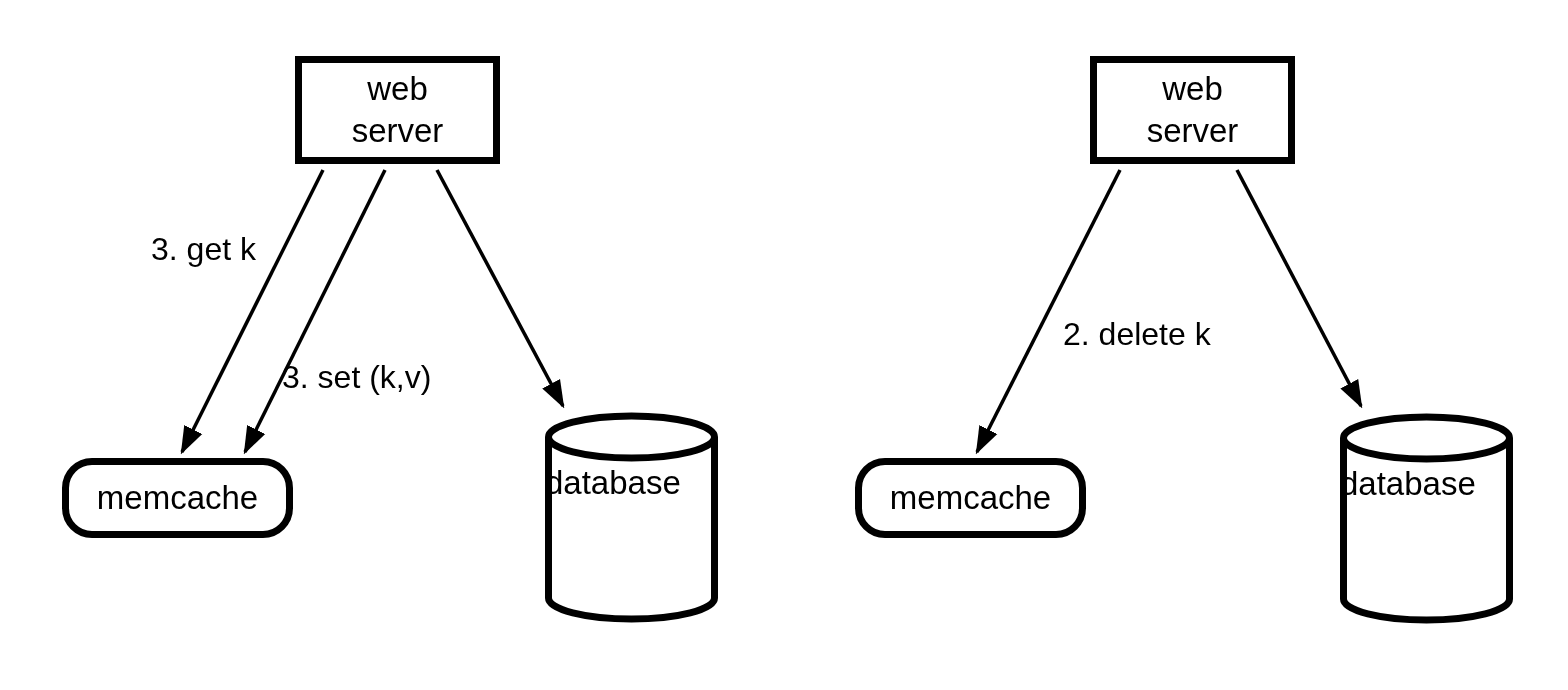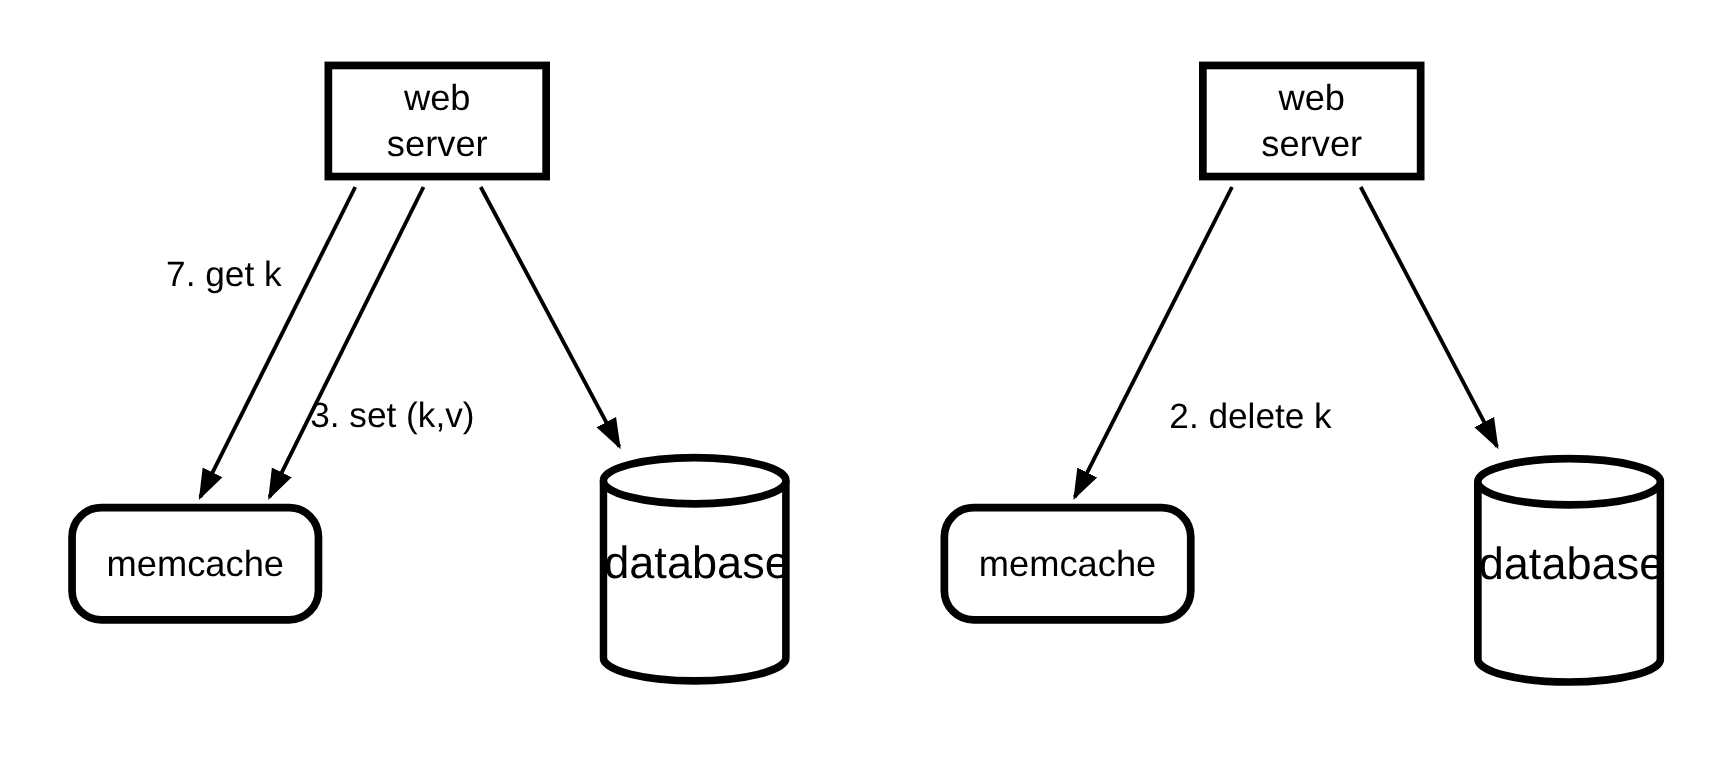--- a/index.html
+++ b/index.html
@@ -41,39 +41,39 @@
     align-items: center;
     justify-content: center;
     font-size: 33px;
     line-height: 42px;
     text-align: center;
   }
 
   
   .cache-box {
     box-sizing: border-box;
-    width: 231px; height: 109px;
+    width: 231px; height: 80px;
     background: #ffffff;
     border: 7px solid #000000;
     border-radius: 30px;
     display: flex;
     align-items: center;
     justify-content: center;
     font-size: 33px;
   }
 
   
   .db-node { width: 173px; height: 211px; }
   .db-node svg { display: block; }
   .db-label {
     position: absolute;
-    left: 0; top: 76px;
+    left: 0; top: 52px;
     width: 100%;
-    text-align: right;
-    font-size: 41px;
+    text-align: left;
+    font-size: 33px;
   }
 
   
   .edge-label {
     position: absolute;
     font-size: 32px;
     white-space: nowrap;
   }
 </style>
 </head>
@@ -96,21 +96,21 @@
     <line class="edge-line" x1="1237" y1="170" x2="1361" y2="406" marker-end="url(#ah)"></line>
   </svg>
 
   <div class="abs" style="left:0;top:0;width:784px;height:690px;">
 
     <div class="abs server-box" style="left:295px;top:56px;">
       <span>web</span>
       <span>server</span>
     </div>
 
-    <div class="abs edge-label" style="left:151px;top:231px;">7. get k</div>
+    <div class="abs edge-label" style="left:151px;top:231px;">3. get k</div>
 
 
     <div class="abs edge-label" style="left:282px;top:359px;">3. set (k,v)</div>
 
     <div class="abs cache-box" style="left:62px;top:458px;">
       <span>memcache</span>
     </div>
 
     <div class="abs db-node" style="left:545px;top:412px;">
       <svg width="173" height="211" viewBox="0 0 173 211" xmlns="http://www.w3.org/2000/svg">
@@ -122,21 +122,21 @@
   </div>
 
   <div class="abs" style="left:784px;top:0;width:784px;height:690px;">
 
     <div class="abs server-box" style="left:306px;top:56px;">
       <span>web</span>
       <span>server</span>
     </div>
 
 
-    <div class="abs edge-label" style="left:279px;top:316px;margin-top:44px;">2. delete k</div>
+    <div class="abs edge-label" style="left:279px;top:316px;">2. delete k</div>
 
     <div class="abs cache-box" style="left:71px;top:458px;">
       <span>memcache</span>
     </div>
 
     <div class="abs db-node" style="left:556px;top:413px;">
       <svg width="173" height="211" viewBox="0 0 173 211" xmlns="http://www.w3.org/2000/svg">
         <path d="M3.5 25 V 186 A 83 21 0 0 0 169.5 186 V 25" fill="#ffffff" stroke="#000000" stroke-width="7"></path>
         <ellipse cx="86.5" cy="25" rx="83" ry="21" fill="#ffffff" stroke="#000000" stroke-width="7"></ellipse>
       </svg>

